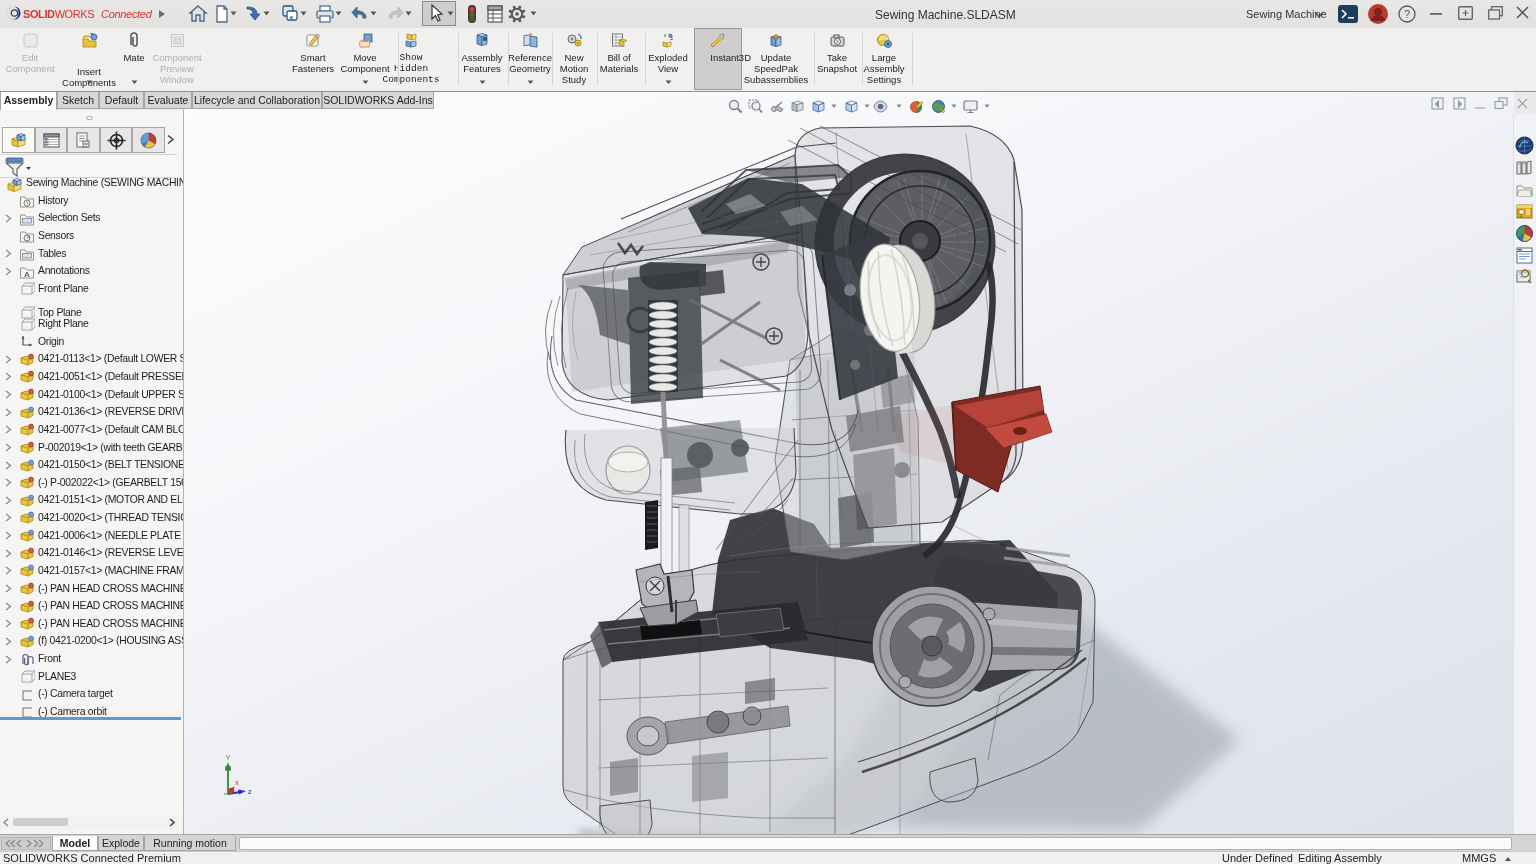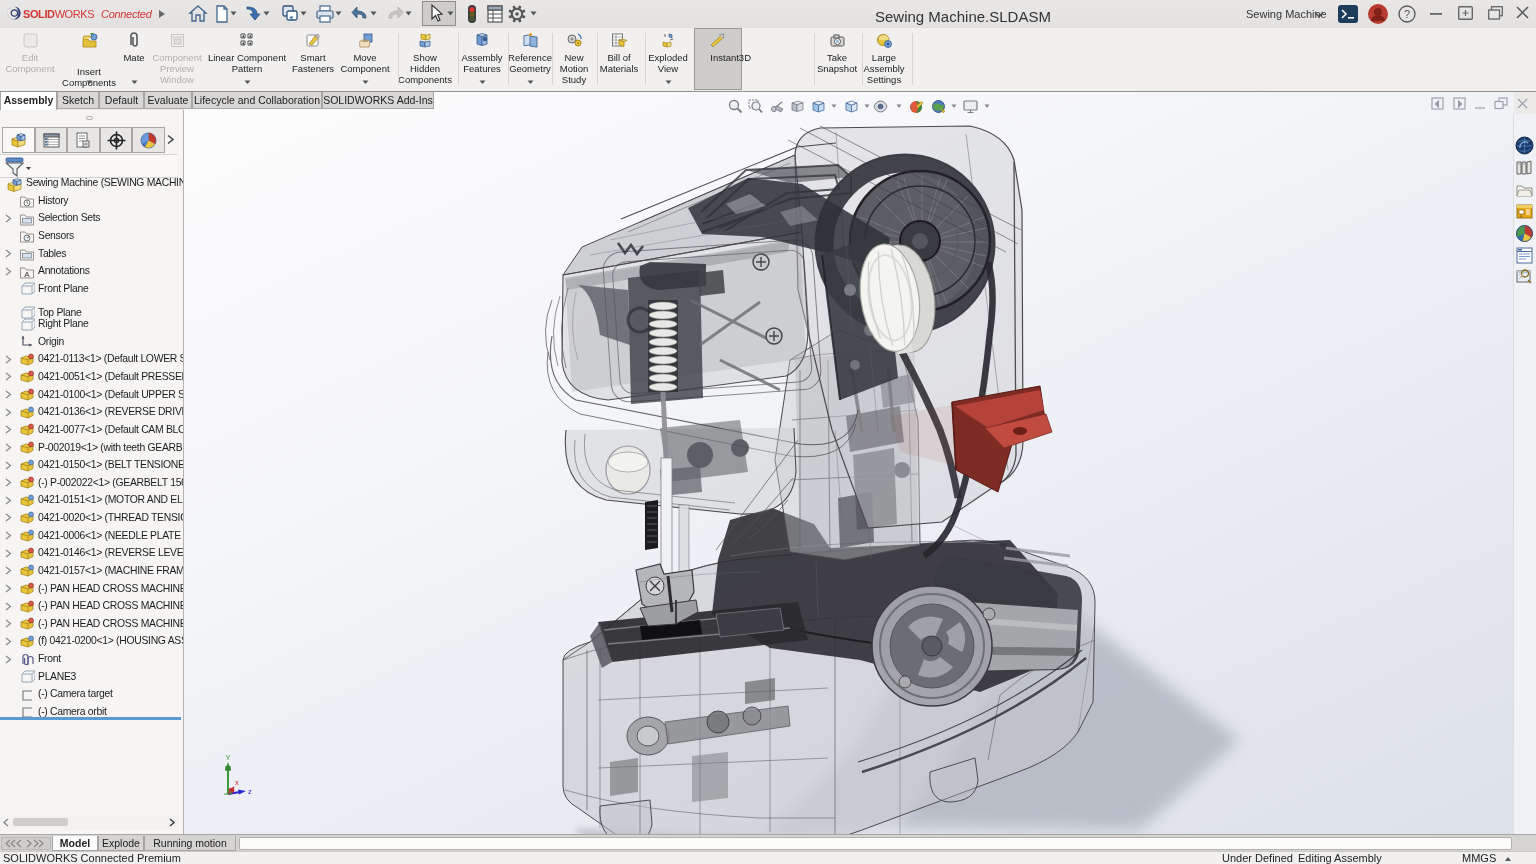--- a/index.html
+++ b/index.html
@@ -285,21 +285,21 @@
   <path d="M8,3.4 a6.6,6.6 0 1 1 -6.6,6.6 c0,3.3 2,5.7 5.5,6.5 a6.8,6.8 0 0 0 1.1,-13.1" fill="#23386e"></path>
   <path d="M8,3.4 a6.6,6.6 0 0 0 -6.6,6.6 c0.2,-3.6 2.7,-6.1 6.6,-6.6" fill="#5571ad"></path>
   <circle cx="8.4" cy="10" r="3.2" fill="none" stroke="#23386e" stroke-width="1.2"></circle>
   <text x="17" y="14.5" font-size="11" font-weight="bold" fill="#d43535" font-family="Liberation Sans" letter-spacing="-0.4">SOLID<tspan font-weight="normal">WORKS</tspan></text>
   <text x="95" y="14.5" font-size="11" font-style="italic" fill="#d43535" font-family="Liberation Sans" letter-spacing="-0.3">Connected</text>
  </svg>
  <svg class="abs" style="left:158px;top:9px" width="8" height="10">
       <path d="M1,1 L7,5 L1,9 Z" fill="#6a6a6a"></path>
     </svg>
 </div>
-<div class="abs" style="left:875px;top:8px;font-size:15px;color:#333;z-index:6">Sewing Machine.SLDASM</div>
+<div class="abs" style="left:875px;top:8px;font-size:12px;color:#333;z-index:6">Sewing Machine.SLDASM</div>
 <div class="abs" style="left:1246px;top:8px;font-size:11px;color:#333;z-index:6">Sewing Machine</div>
 <svg class="abs" style="left:1314px;top:11px;z-index:6" width="10" height="8">
     <path d="M1,1 L5,6 L9,1" stroke="#555" stroke-width="1.5" fill="none"></path>
   </svg>
 <svg class="abs" style="left:1338px;top:5px;z-index:6" width="20" height="18">
     <rect x="0" y="0" width="20" height="18" rx="3" fill="#1d3d5c"></rect>
     <path d="M4,5 L8,9 L4,13" stroke="#fff" stroke-width="1.6" fill="none"></path>
     <rect x="10" y="12" width="6" height="1.6" fill="#fff"></rect>
   </svg>
 <svg class="abs" style="left:1368px;top:4px;z-index:6" width="20" height="20">
@@ -435,53 +435,39 @@
       </svg>
 </div>
 <div class="rbtn gray" style="left:143px;width:68px;">
 <svg class="abs" style="left:26px;top:4px" width="17" height="17" viewBox="0 0 17 17">
         <rect x="2.5" y="2.5" width="12" height="12" fill="#f4f2f0" stroke="#c8c6c4"></rect>
         <path d="M2.5,5 h12" stroke="#c8c6c4"></path>
         <rect x="5" y="7" width="7" height="5" fill="#e0dedc" stroke="#c8c6c4"></rect>
       </svg>
 <div style="position:absolute;top:25px;width:100%;">Component<br>Preview<br>Window</div>
 </div>
-<div class="rbtn" style="left:192px;width:110px;">
-<svg class="abs" style="left:47px;top:4px" width="17" height="17" viewBox="0 0 17 17">
-        <g fill="#fff" stroke="#3a3a3a" stroke-width="0.9">
-          <path d="M2,2 h4 v4 h-4 z M9,2 h4 v4 h-4 z M2,9 h4 v4 h-4 z M9,9 h4 v4 h-4 z"></path>
-        </g>
-        <g fill="#3a3a3a">
-          <path d="M3,4.5 l2,-1.5 v3 z M10,4.5 l2,-1.5 v3 z M3,11.5 l2,-1.5 v3 z M10,11.5 l2,-1.5 v3 z"></path>
-        </g>
-      </svg>
-<div style="position:absolute;top:25px;width:100%;">Linear Component<br>Pattern</div>
-<svg class="abs" style="left:52px;top:52px" width="7" height="5">
-        <path d="M0.5,0.5 L6.5,0.5 L3.5,4 Z" fill="#555"></path>
-      </svg>
-</div>
 <div class="rbtn" style="left:279px;width:68px;">
 <svg class="abs" style="left:26px;top:4px" width="17" height="17" viewBox="0 0 17 17">
         <rect x="2" y="3" width="11" height="11" rx="1.5" fill="#fff" stroke="#888"></rect>
         <path d="M4,12 L10,4 L13,6 L7,13 Z" fill="#e8c53a" stroke="#a8871a" stroke-width="0.8"></path>
         <path d="M10,4 L13,2 L14.5,4.5 L13,6 Z" fill="#c8c6c4" stroke="#888" stroke-width="0.7"></path>
       </svg>
 <div style="position:absolute;top:25px;width:100%;">Smart<br>Fasteners</div>
 </div>
 <div class="rbtn" style="left:331px;width:68px;">
 <svg class="abs" style="left:26px;top:4px" width="17" height="17" viewBox="0 0 17 17">
         <rect x="7" y="2" width="8" height="8" fill="#6f9fd8" stroke="#3a5a8a" stroke-width="0.8"></rect>
         <path d="M3,15 C2,11 3,8 5,8 L6,10 L7,7 L8,10 L9,7 L10,10 L11,8 C13,9 13,12 12,15 Z" fill="#f4e0c0" stroke="#a8885a" stroke-width="0.8"></path>
       </svg>
 <div style="position:absolute;top:25px;width:100%;">Move<br>Component</div>
 <svg class="abs" style="left:31px;top:52px" width="7" height="5">
         <path d="M0.5,0.5 L6.5,0.5 L3.5,4 Z" fill="#555"></path>
       </svg>
 </div>
-<div class="rbtn" style="left:388px;width:74px;">
+<div class="rbtn" style="left:374px;width:74px;font-family:Liberation Mono, monospace;">
 <svg class="abs" style="left:29px;top:4px" width="17" height="17" viewBox="0 0 17 17">
         <path d="M4,2 l5,1 v5 l-5,-1 z" fill="#e8c53a" stroke="#a8871a" stroke-width="0.7"></path>
         <path d="M9,3 l4,-1 v5 l-4,1 z" fill="#f2dc80" stroke="#a8871a" stroke-width="0.7"></path>
         <path d="M3,9 l5,1 v5 l-5,-1 z" fill="#6f9fd8" stroke="#3a5a8a" stroke-width="0.7"></path>
         <path d="M8,10 l5,-1 v5 l-5,1 z" fill="#a8c4e8" stroke="#3a5a8a" stroke-width="0.7"></path>
       </svg>
 <div style="position:absolute;top:25px;width:100%;">Show<br>Hidden<br>Components</div>
 </div>
 <div class="rbtn" style="left:451px;width:62px;">
 <svg class="abs" style="left:23px;top:4px" width="17" height="17" viewBox="0 0 17 17">
@@ -537,20 +523,29 @@
         <path d="M0.5,0.5 L6.5,0.5 L3.5,4 Z" fill="#555"></path>
       </svg>
 </div>
 <div class="rbtn" style="left:683px;width:68px;">
 <svg class="abs" style="left:26px;top:4px" width="17" height="17" viewBox="0 0 17 17">
         <path d="M2,13 L13,3 L15,5 L4,15 Z" fill="#e8c53a" stroke="#a8871a" stroke-width="0.8"></path>
         <path d="M10,3 L15,2 L14,7" fill="#c8c6c4" stroke="#888" stroke-width="0.8"></path>
         <path d="M2,13 L4,15" stroke="#888"></path>
       </svg>
 <div style="position:absolute;top:25px;width:100%;text-align:right;">Instant3D</div>
+</div>
+<div class="rbtn" style="left:730px;width:92px;">
+<svg class="abs" style="left:38px;top:4px" width="17" height="17" viewBox="0 0 17 17">
+        <path d="M3,5 l5,1.5 v8 l-5,-1.5 z" fill="#6f9fd8" stroke="#3a5a8a" stroke-width="0.8"></path>
+        <path d="M8,6.5 l5,-1.5 v8 l-5,1.5 z" fill="#9abce0" stroke="#3a5a8a" stroke-width="0.8"></path>
+        <path d="M3,5 l5,1.5 l5,-1.5 l-5,-1.5 z" fill="#c8dcf2" stroke="#3a5a8a" stroke-width="0.8"></path>
+        <path d="M8,2 l2,3 h-1.3 v3 h-1.4 v-3 H6 Z" fill="#e8a020" stroke="#9a6a10" stroke-width="0.6"></path>
+      </svg>
+<div style="position:absolute;top:25px;width:100%;">Update<br>SpeedPak<br>Subassemblies</div>
 </div>
 <div class="rbtn" style="left:806px;width:62px;text-align:center;">
 <svg class="abs" style="left:23px;top:4px" width="17" height="17" viewBox="0 0 17 17">
         <rect x="2" y="5" width="13" height="9" rx="1.5" fill="#d8d6d4" stroke="#555" stroke-width="1"></rect>
         <rect x="5" y="3" width="5" height="3" fill="#d8d6d4" stroke="#555" stroke-width="1"></rect>
         <circle cx="8.5" cy="9.5" r="3" fill="#fff" stroke="#555" stroke-width="1"></circle>
         <circle cx="8.5" cy="9.5" r="1.4" fill="#88b4d8"></circle>
       </svg>
 <div style="position:absolute;top:25px;width:100%;">Take<br>Snapshot</div>
 </div>

